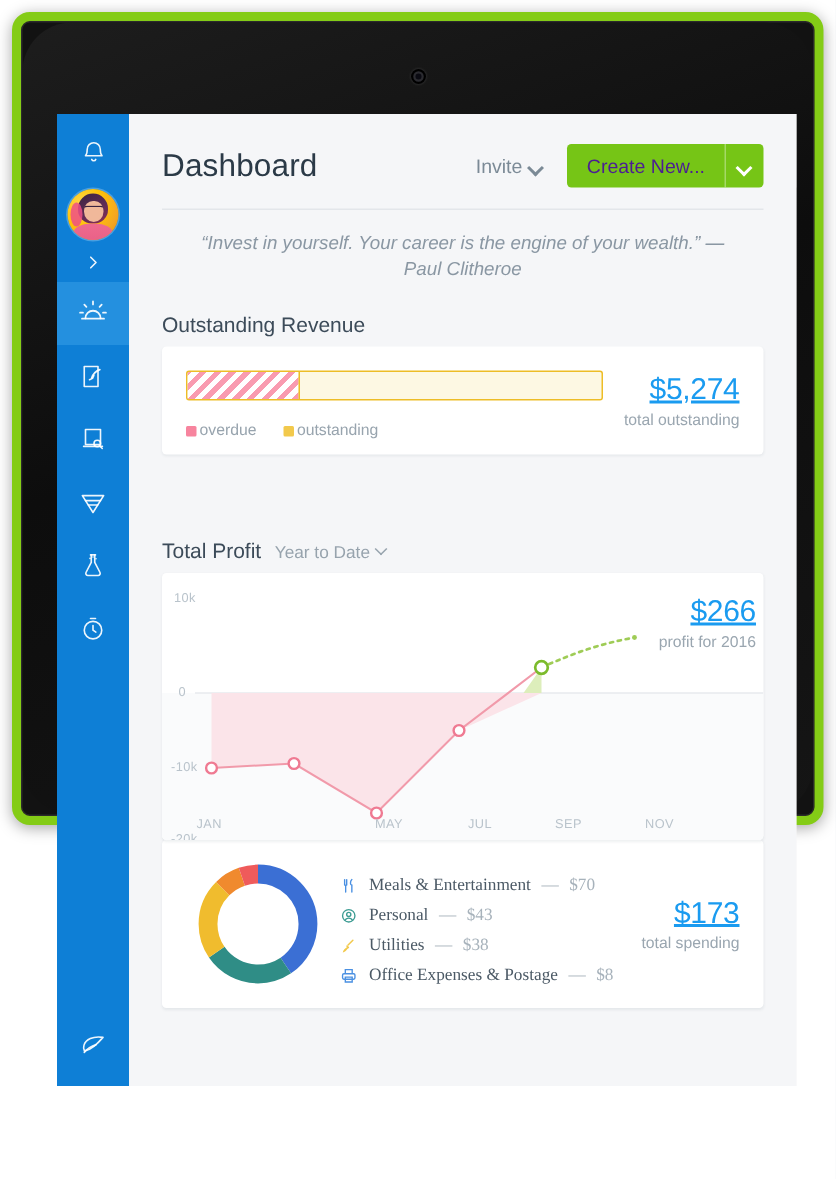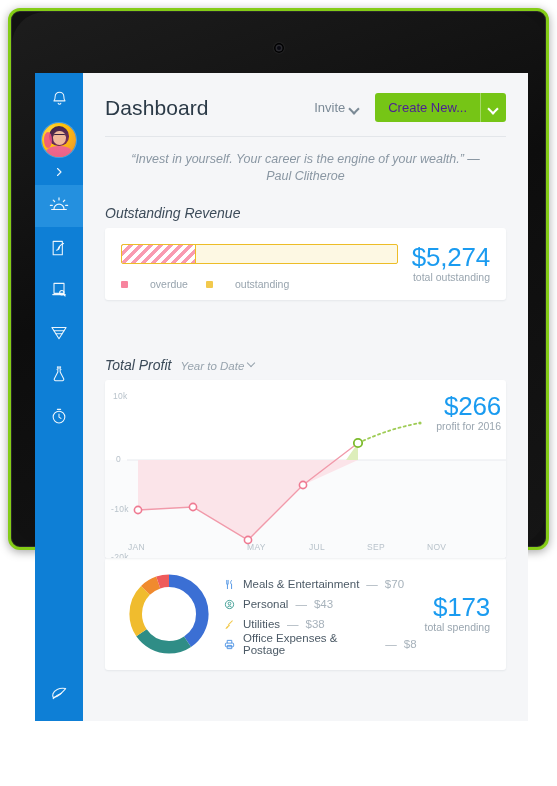--- a/index.html
+++ b/index.html
@@ -15,21 +15,21 @@
 
   
   #device {
     position: absolute;
     left: 8px;
     top: 8px;
     width: 541px;
     height: 542px;
     background: #121212;
     border-radius: 12px;
-    border: 3px solid #84cc16;
+    border: 6px solid #84cc16;
     box-shadow: 0 0 0 1px #2a2a2a inset, 0 2px 10px rgba(0,0,0,.35);
   }
   #device-inner-sheen {
     position: absolute;
     inset: 1px;
     border-radius: 33px;
     background: linear-gradient(160deg, #1d1d1d 0%, #0d0d0d 45%, #151515 100%);
     pointer-events: none;
   }
 
@@ -226,21 +226,20 @@
     line-height: 17px;
     color: #8a97a3;
   }
 
   
   .section-head {
     display: flex;
     align-items: baseline;
     gap: 9px;
     margin: 20px 22px 7px 22px;
-    font-style: italic;
   }
   .section-title {
     font-size: 14px;
     color: #3c4b59;
     font-weight: 400;
   }
   .section-filter {
     font-size: 11.5px;
     color: #97a3ad;
     display: flex;
@@ -279,29 +278,30 @@
         #ffffff 3.5px, #ffffff 7px);
     border-right: 1.5px solid #edbd27;
   }
   #revenue-legend {
     display: flex;
     gap: 18px;
     margin-top: 14px;
     font-size: 10.5px;
     color: #98a4ae;
   }
-  .lg { display: flex; align-items: center; gap: 22px; }
+  .lg { display: flex; align-items: center; gap: 2px; }
   .lg-sw { width: 7px; height: 7px; border-radius: 1px; }
   #revenue-right { text-align: right; padding-top: 1px; }
   .big-amount {
-    font-size: 26px;
+    font-size: 20px;
     color: #1a9bf0;
     font-weight: 400;
     line-height: 25px;
     letter-spacing: -.2px;
+    text-decoration: underline;
   }
   .amount-cap {
     font-size: 10.5px;
     color: #9aa6b0;
     margin-top: 1px;
   }
 
   
   #profit-card {
     position: relative;
@@ -326,25 +326,26 @@
   #spending-card {
     display: flex;
     align-items: center;
     padding: 14px 16px;
     height: 112px;
   }
   #donut-wrap { width: 96px; flex: 0 0 96px; display:flex; align-items:center; justify-content:center; }
   #spend-list { flex: 1 1 auto; padding-left: 6px; }
   .spend-row {
     display: flex;
-    align-items: center;
+    align-items: flex-end;
     gap: 7px;
     font-size: 11.5px;
     color: #4c5a66;
     height: 20px;
+    font-family: Liberation Serif, serif;
   }
   .spend-ic { width: 13px; flex: 0 0 13px; display:flex; align-items:center; justify-content:center; }
   .spend-amt { color: #a7b2bb; }
   #spending-right { text-align: right; flex: 0 0 auto; padding-left: 8px; }
 </style>
 </head>
 <body>
 
 <div id="device">
   <div id="device-inner-sheen"></div>

